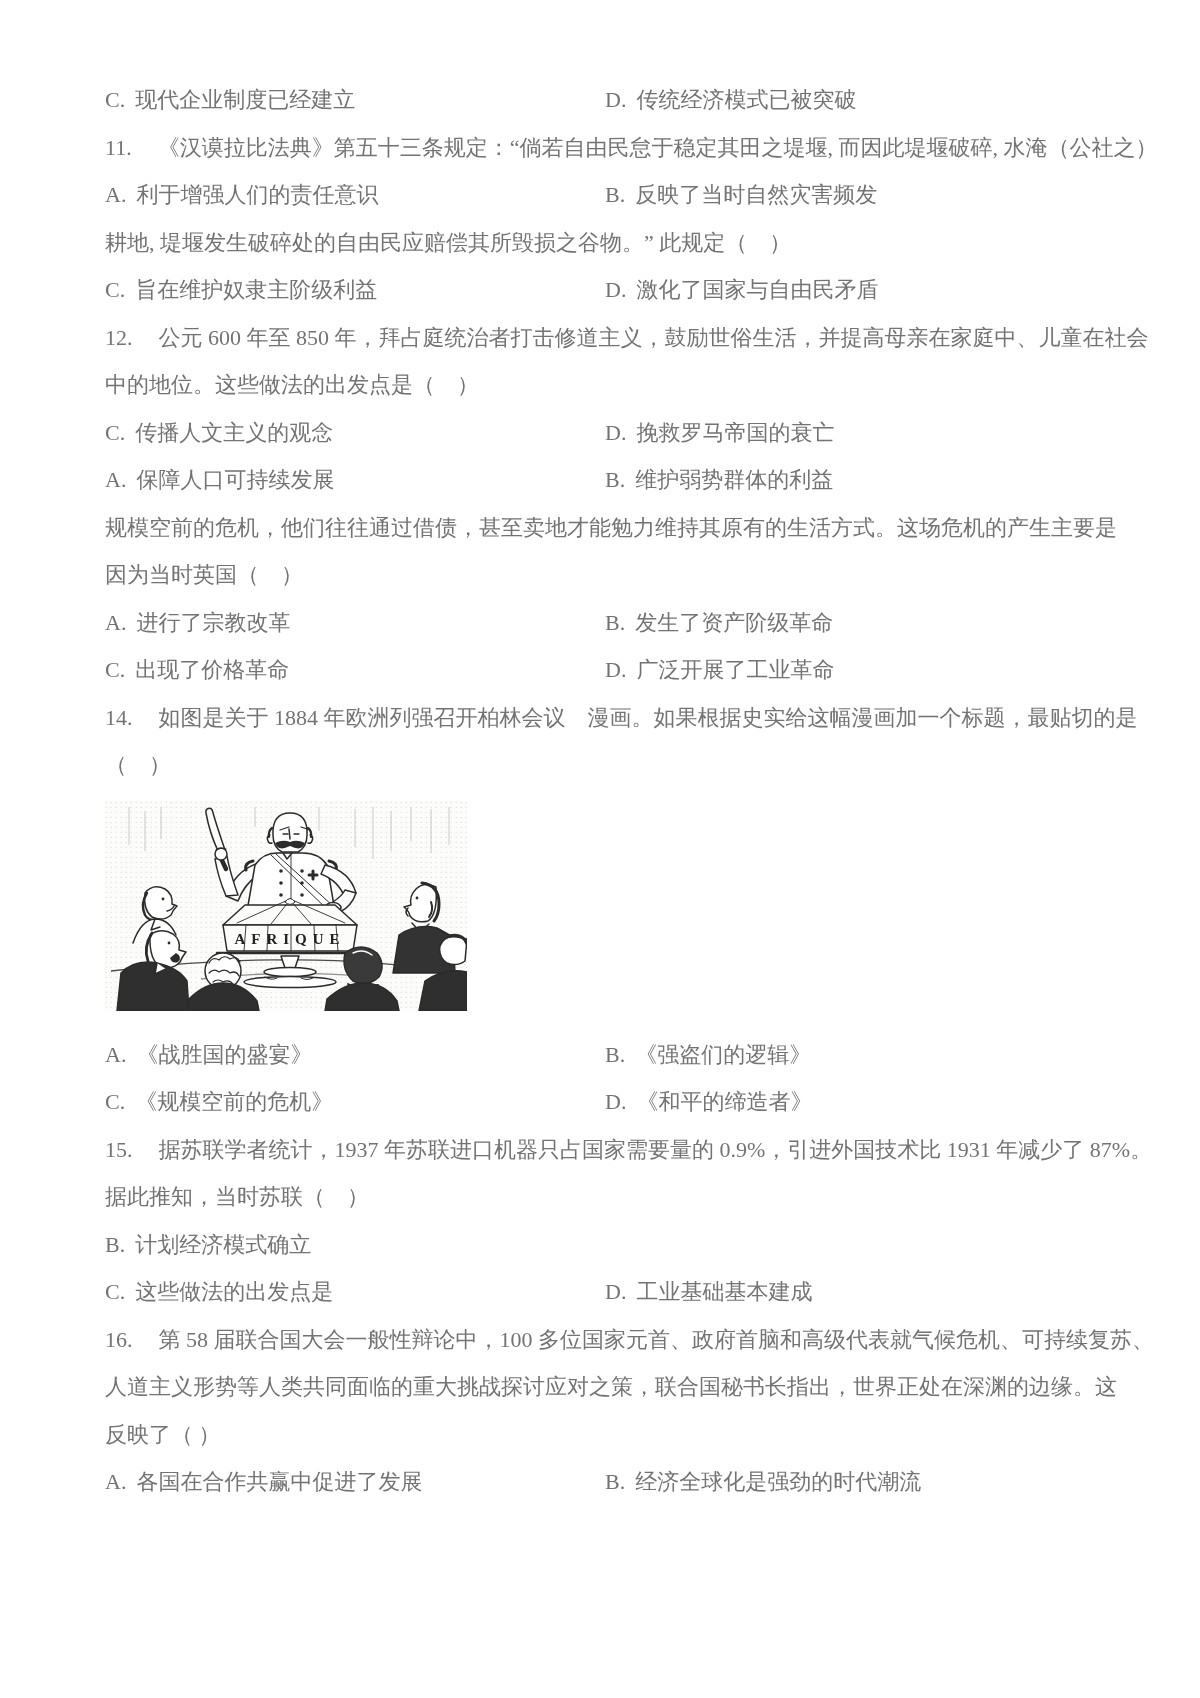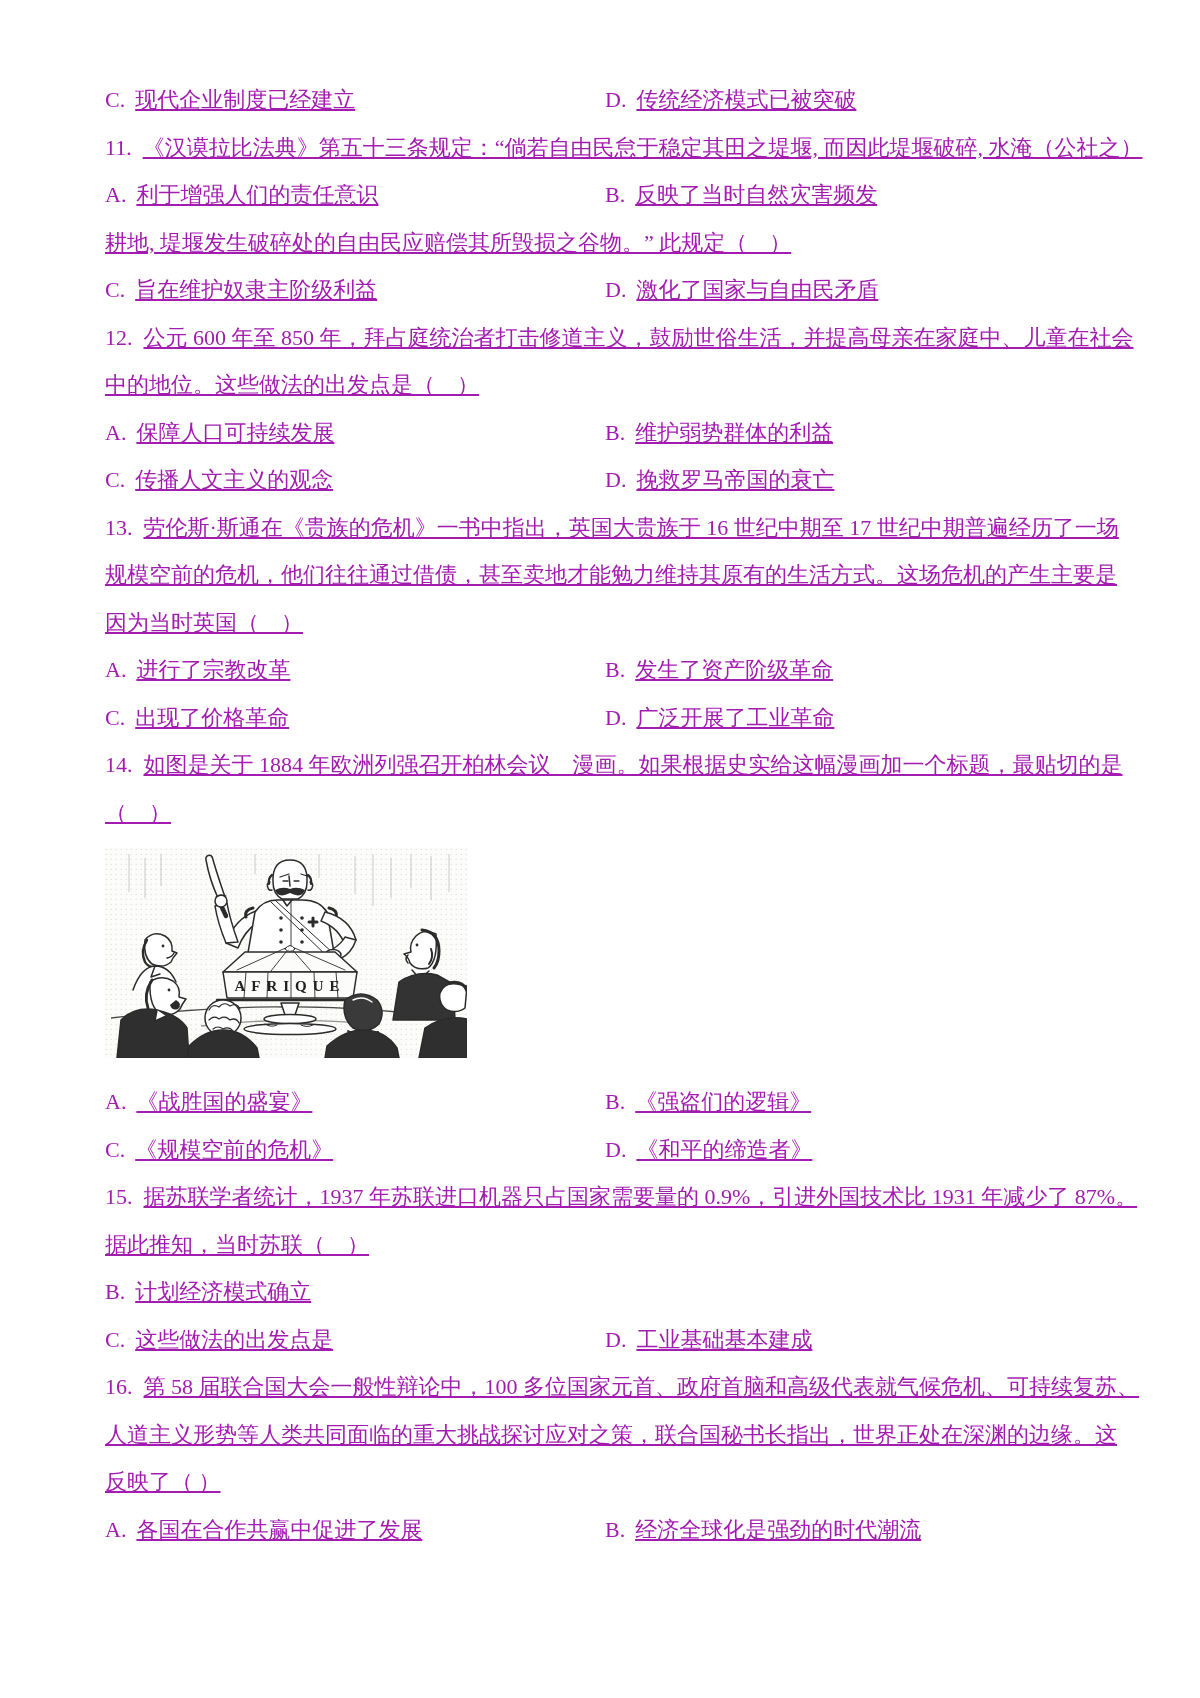--- a/index.html
+++ b/index.html
@@ -2,33 +2,32 @@
 <html><head>
 <meta charset="utf-8">
 <style>
   html,body{margin:0;padding:0;background:#ffffff;}
   .page{
     position:relative;
     width:1200px;
     height:1698px;
     box-sizing:border-box;
     background:#ffffff;
-    color:#a21caf;
+    color:#737373;
     font-family:"Liberation Serif","DejaVu Serif",serif;
     font-size:22px;
     padding:76px 100px 0 105px;
     overflow:hidden;
-    text-decoration:underline;
   }
   .line{
     height:47.5px;
     line-height:47.5px;
     white-space:nowrap;
   }
-  .qnum{display:inline-block;margin-right:11px;}
+  .qnum{display:inline-block;margin-right:26px;}
   .opt-row{display:flex;}
   .opt-row .cell{white-space:nowrap;}
   .opt-row .cell:first-child{width:500px;}
   .olab{display:inline-block;margin-right:10px;}
   .cartoon-wrap{
     margin:12px 0 20px 0;
     width:362px;
     height:210px;
   }
   .cartoon-wrap svg{display:block;}
@@ -58,31 +57,30 @@
     <div class="line opt-row">
       <div class="cell"><span class="olab">C.</span><span>旨在维护奴隶主阶级利益</span></div>
       <div class="cell"><span class="olab">D.</span><span>激化了国家与自由民矛盾</span></div>
     </div>
   </section>
 
   <section>
     <div class="line"><span class="qnum">12.</span><span>公元 600 年至 850 年，拜占庭统治者打击修道主义，鼓励世俗生活，并提高母亲在家庭中、儿童在社会</span></div>
     <div class="line">中的地位。这些做法的出发点是（　）</div>
     <div class="line opt-row">
+      <div class="cell"><span class="olab">C.</span><span>传播人文主义的观念</span></div>
+      <div class="cell"><span class="olab">D.</span><span>挽救罗马帝国的衰亡</span></div>
+    </div>
+    <div class="line opt-row">
       <div class="cell"><span class="olab">A.</span><span>保障人口可持续发展</span></div>
       <div class="cell"><span class="olab">B.</span><span>维护弱势群体的利益</span></div>
     </div>
-    <div class="line opt-row">
-      <div class="cell"><span class="olab">C.</span><span>传播人文主义的观念</span></div>
-      <div class="cell"><span class="olab">D.</span><span>挽救罗马帝国的衰亡</span></div>
-    </div>
-  </section>
-
-  <section>
-    <div class="line"><span class="qnum">13.</span><span>劳伦斯·斯通在《贵族的危机》一书中指出，英国大贵族于 16 世纪中期至 17 世纪中期普遍经历了一场</span></div>
+  </section>
+
+  <section>
     <div class="line">规模空前的危机，他们往往通过借债，甚至卖地才能勉力维持其原有的生活方式。这场危机的产生主要是</div>
     <div class="line">因为当时英国（　）</div>
     <div class="line opt-row">
       <div class="cell"><span class="olab">A.</span><span>进行了宗教改革</span></div>
       <div class="cell"><span class="olab">B.</span><span>发生了资产阶级革命</span></div>
     </div>
     <div class="line opt-row">
       <div class="cell"><span class="olab">C.</span><span>出现了价格革命</span></div>
       <div class="cell"><span class="olab">D.</span><span>广泛开展了工业革命</span></div>
     </div>

